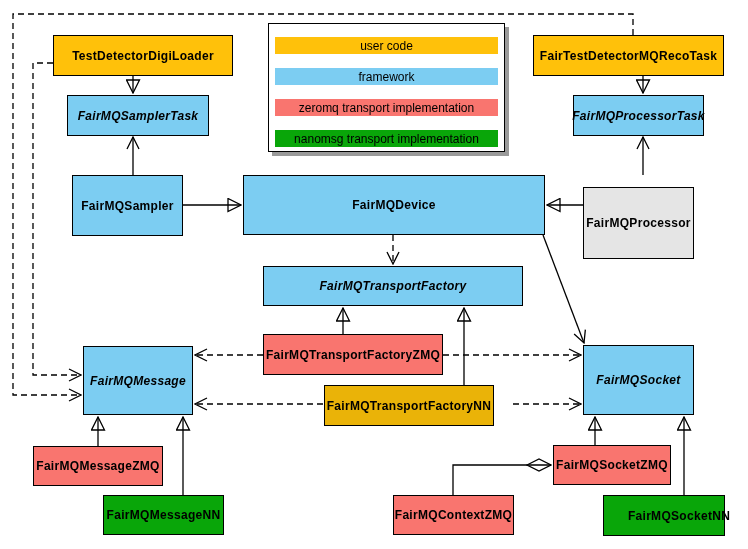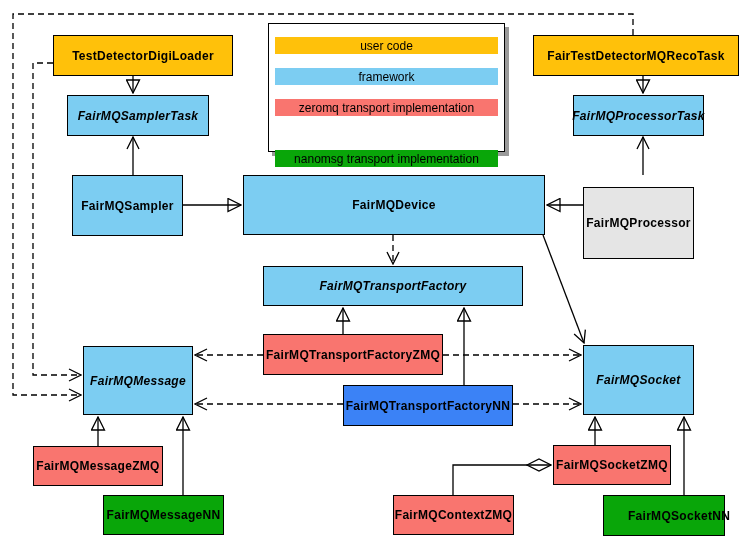--- a/index.html
+++ b/index.html
@@ -103,42 +103,42 @@
     <path class="dashed" d="M343,404 L195,404" marker-end="url(#vee)"></path>
     <path class="dashed" d="M513,404 L581,404" marker-end="url(#vee)"></path>
 
     <path d="M453,495 L453,465 L551,465" marker-end="url(#dia)"></path>
   </svg>
 
   <div class="legend">
     <div class="legend-item" style="background: rgb(255, 193, 10);">user code</div>
     <div class="legend-item" style="background: rgb(124, 205, 242);">framework</div>
     <div class="legend-item" style="background: rgb(249, 117, 111);">zeromq transport implementation</div>
-    <div class="legend-item" style="background: rgb(9, 166, 9); margin-top: 20px;">nanomsg transport implementation</div>
+    <div class="legend-item" style="background: rgb(9, 166, 9);">nanomsg transport implementation</div>
   </div>
 
   <div class="node" style="left: 53px; top: 35px; width: 180px; height: 41px; background: rgb(255, 193, 10);">TestDetectorDigiLoader</div>
 
-  <div class="node" style="left: 533px; top: 35px; width: 206px; height: 41px; background: rgb(255, 193, 10);">FairTestDetectorMQRecoTask</div>
+  <div class="node" style="left: 533px; top: 35px; width: 191px; height: 41px; background: rgb(255, 193, 10);">FairTestDetectorMQRecoTask</div>
 
   <div class="node abstract" style="left: 67px; top: 95px; width: 142px; height: 41px; background: rgb(124, 205, 242); font-style: italic;">FairMQSamplerTask</div>
 
   <div class="node abstract" style="left: 573px; top: 95px; width: 131px; height: 41px; background: rgb(124, 205, 242);">FairMQProcessorTask</div>
 
   <div class="node" style="left: 72px; top: 175px; width: 111px; height: 61px; background: rgb(124, 205, 242);">FairMQSampler</div>
 
   <div class="node" style="left: 243px; top: 175px; width: 302px; height: 60px; background: rgb(124, 205, 242);">FairMQDevice</div>
 
   <div class="node" style="left: 583px; top: 175px; width: 111px; height: 72px; background: #e5e5e5; margin-top: 12px;">FairMQProcessor</div>
 
   <div class="node abstract" style="left: 263px; top: 266px; width: 260px; height: 40px; background: rgb(124, 205, 242);">FairMQTransportFactory</div>
 
   <div class="node" style="left: 263px; top: 334px; width: 180px; height: 41px; background: rgb(249, 117, 111);">FairMQTransportFactoryZMQ</div>
 
-  <div class="node" style="left: 343px; top: 385px; width: 170px; height: 41px; background: #3b82f6;">FairMQTransportFactoryNN</div>
+  <div class="node" style="left: 324px; top: 385px; width: 170px; height: 41px; background: #eab308;">FairMQTransportFactoryNN</div>
 
   <div class="node abstract" style="left: 83px; top: 346px; width: 110px; height: 69px; background: rgb(124, 205, 242);">FairMQMessage</div>
 
   <div class="node abstract" style="left: 583px; top: 345px; width: 111px; height: 70px; background: rgb(124, 205, 242);">FairMQSocket</div>
 
   <div class="node" style="left: 103px; top: 495px; width: 121px; height: 40px; background: rgb(9, 166, 9);">FairMQMessageNN</div>
 
   <div class="node" style="left: 33px; top: 446px; width: 130px; height: 40px; background: rgb(249, 117, 111);">FairMQMessageZMQ</div>
 
   <div class="node" style="left: 553px; top: 445px; width: 118px; height: 40px; background: rgb(249, 117, 111);">FairMQSocketZMQ</div>

